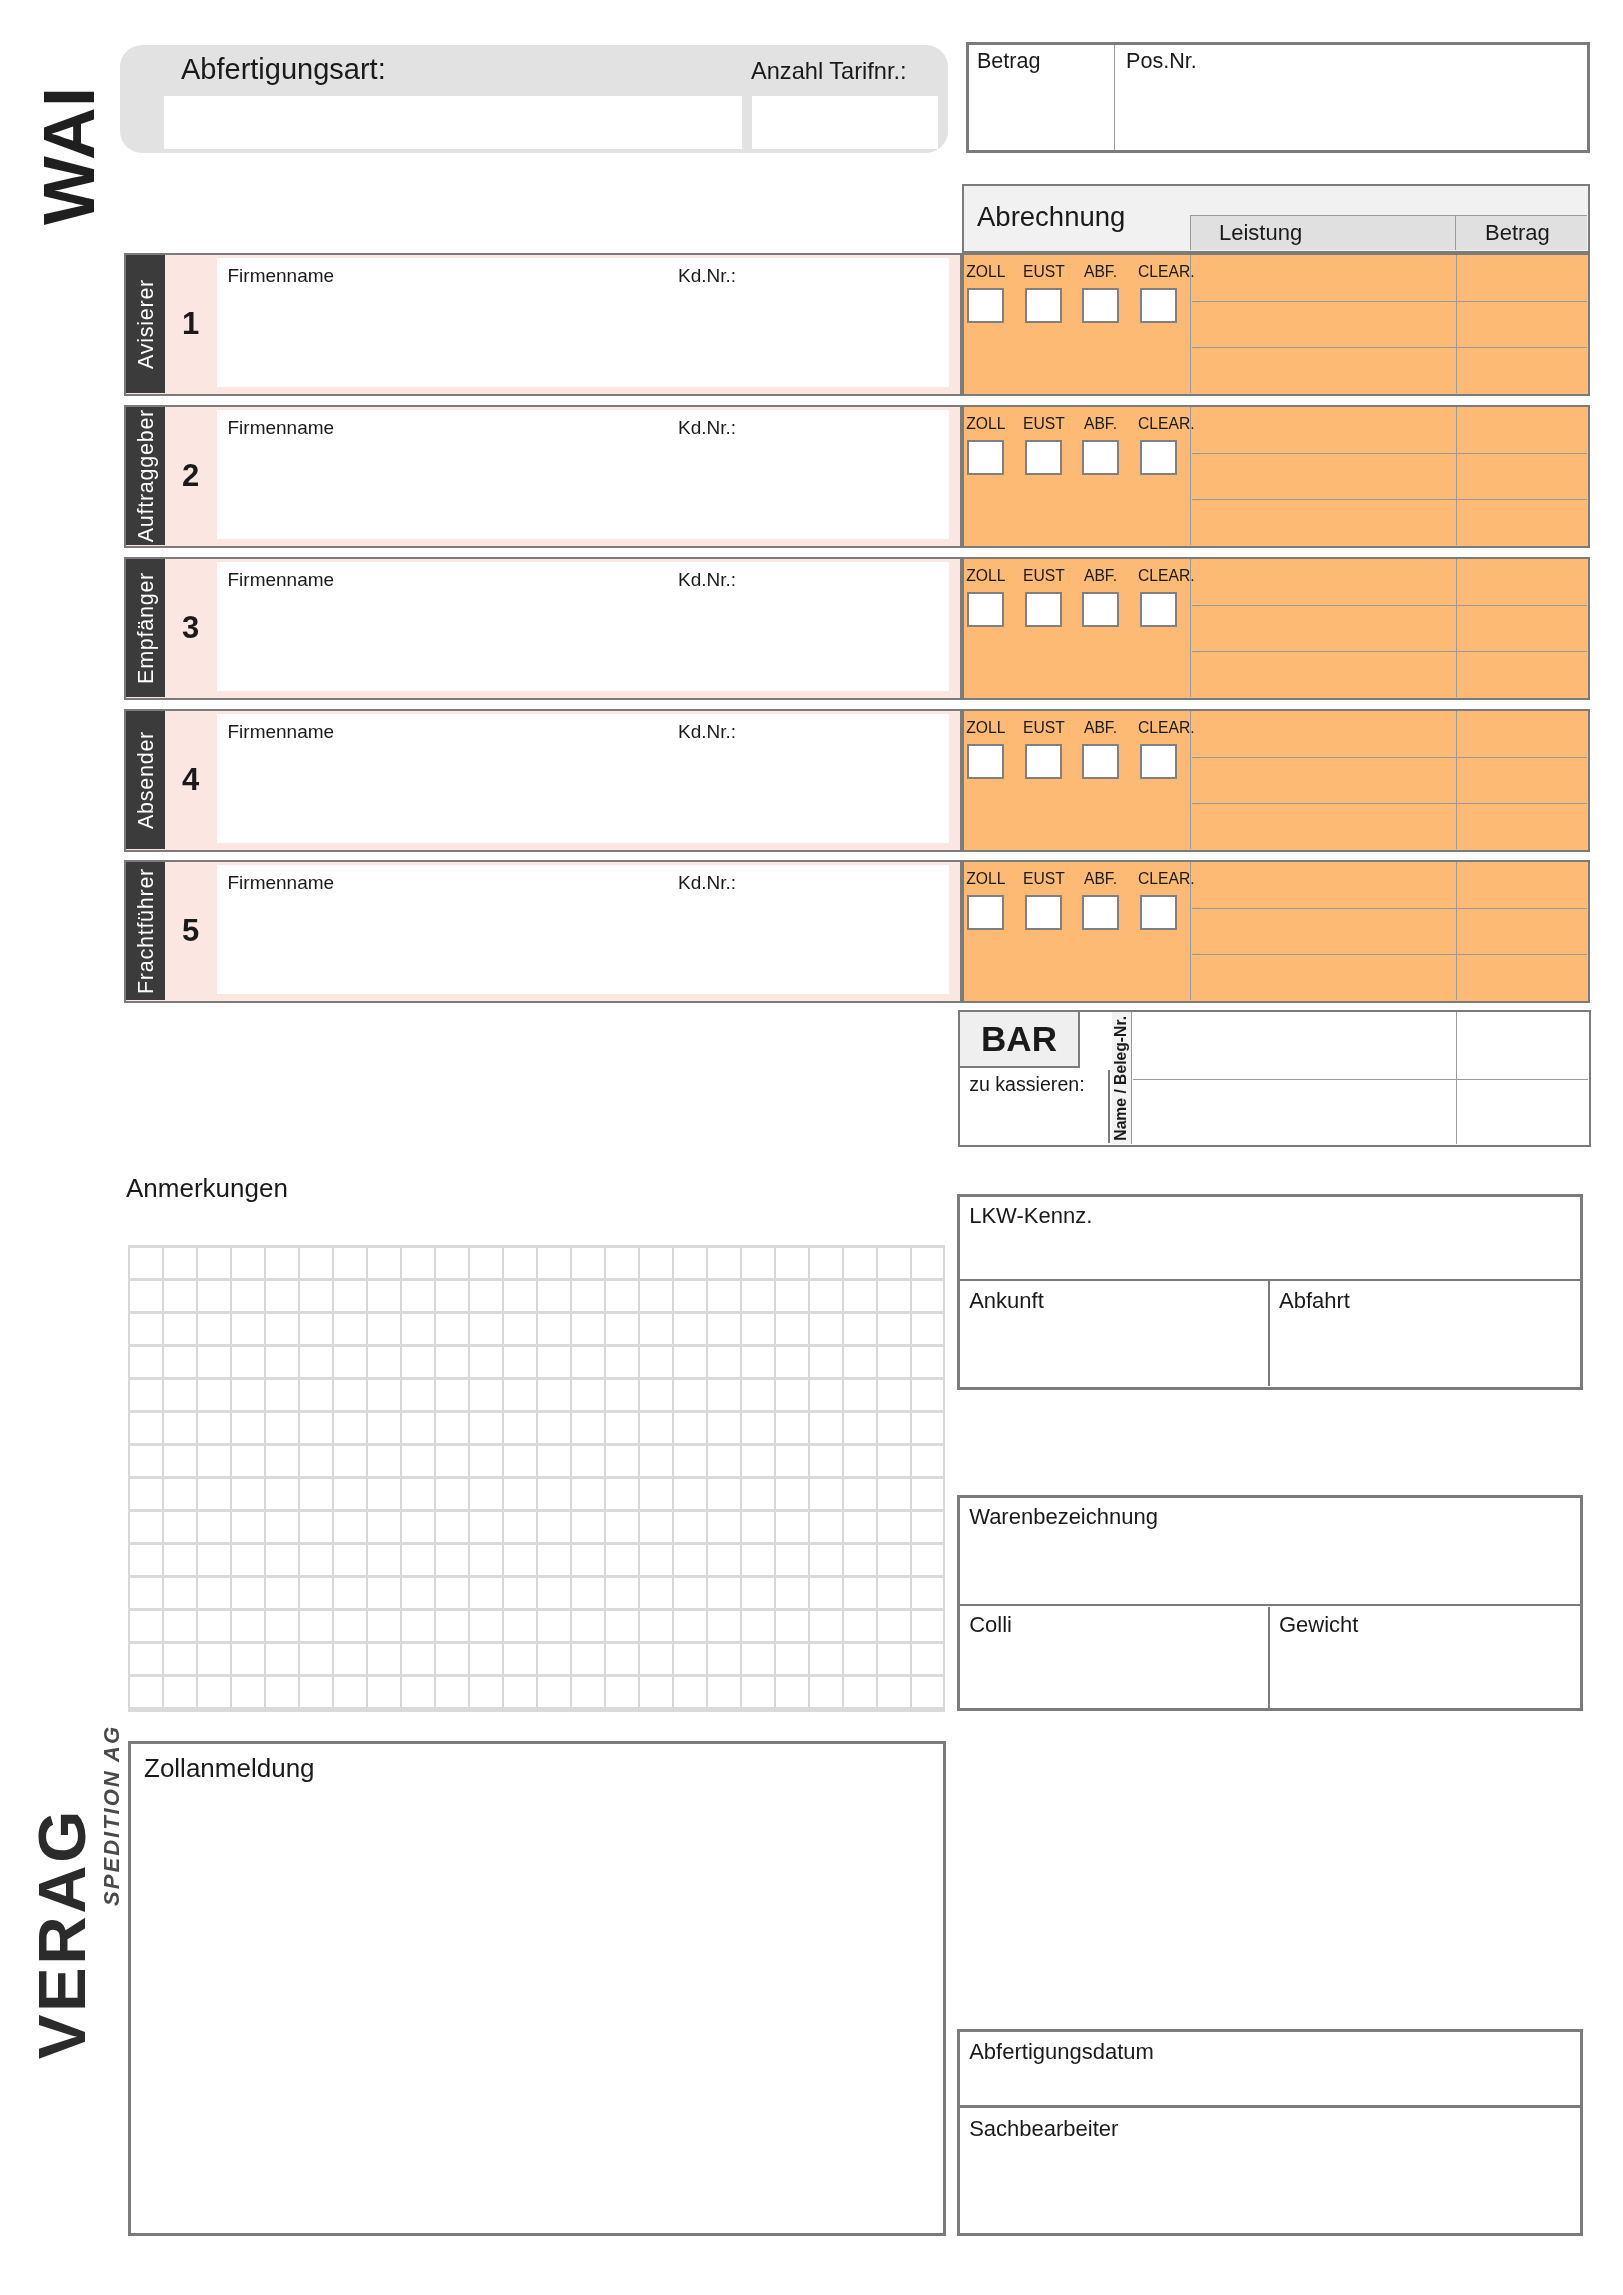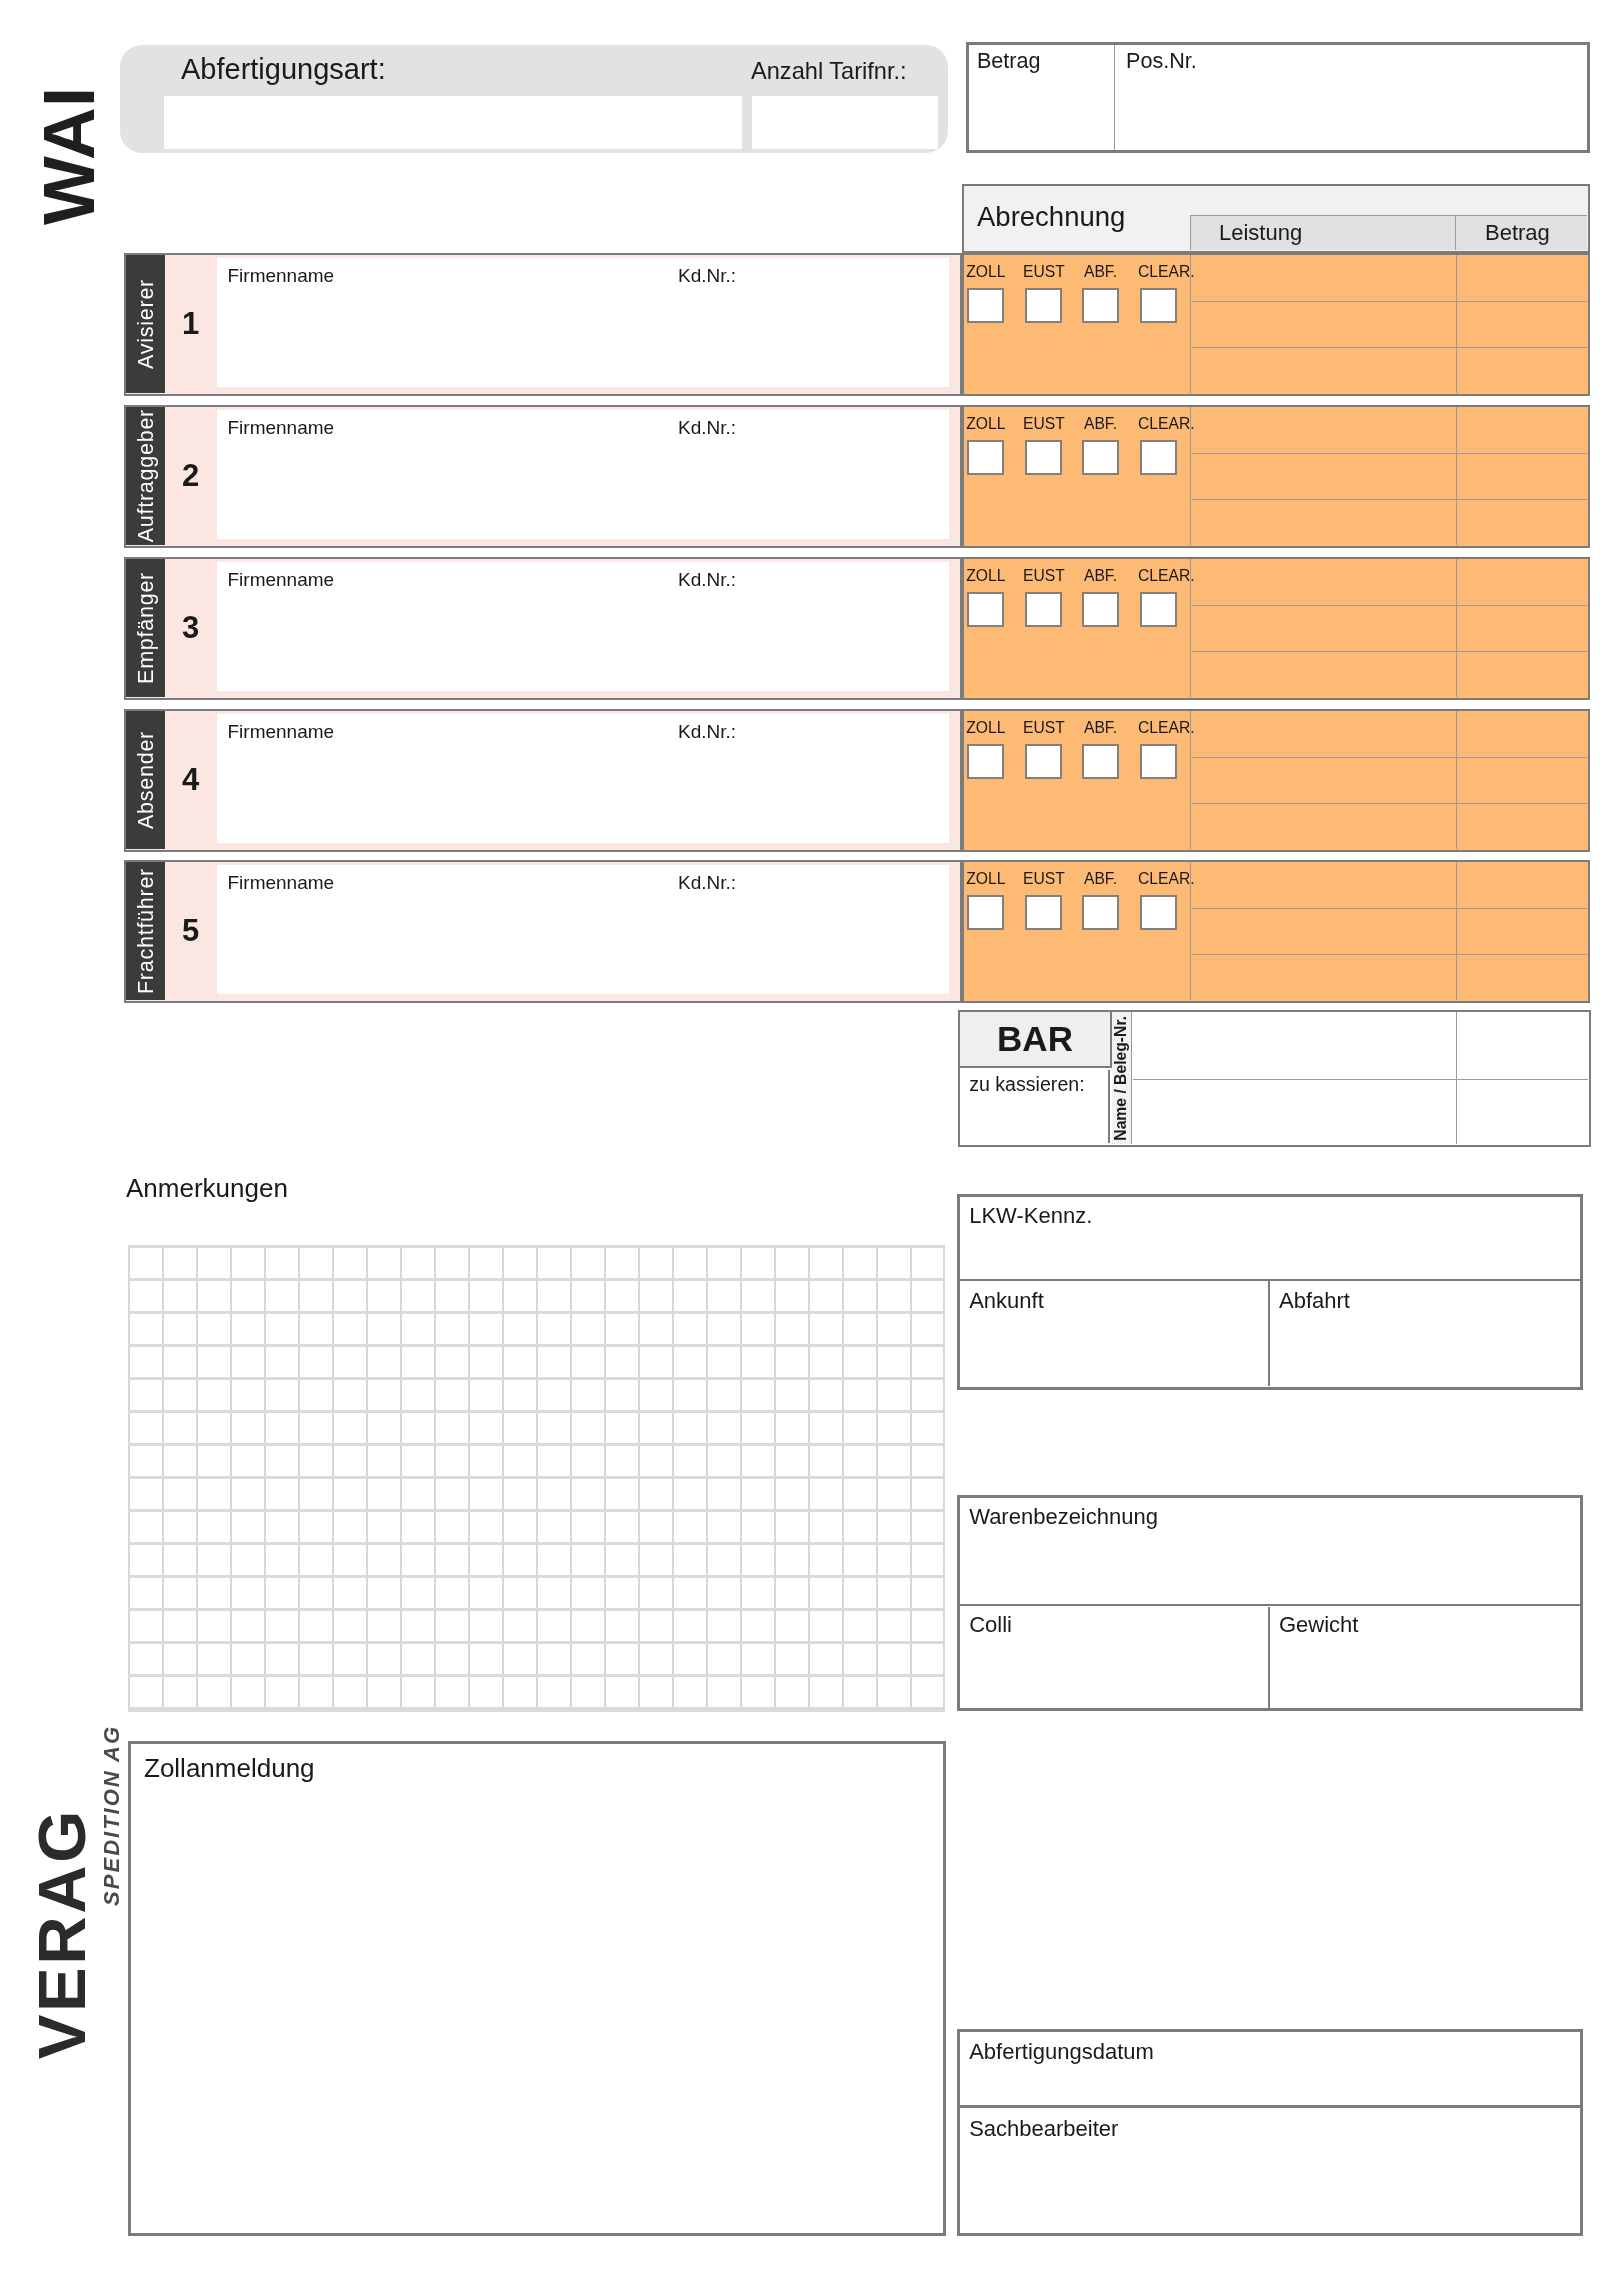--- a/index.html
+++ b/index.html
@@ -265,21 +265,21 @@
     <div class="tvline" style="left:492px;top:0;height:138px;"></div>
     <div class="cell" style="left:228px;top:0;width:264px;height:46px;"></div>
     <div class="cell" style="left:228px;top:46px;width:264px;height:46px;"></div>
     <div class="cell" style="left:228px;top:92px;width:264px;height:46px;"></div>
     <div class="cell" style="left:493px;top:0;width:130px;height:46px;"></div>
     <div class="cell" style="left:493px;top:46px;width:130px;height:46px;"></div>
     <div class="cell" style="left:493px;top:92px;width:130px;height:46px;"></div>
   </div>
 
   <div class="abs hbox" style="left:958px;top:1010px;width:633px;height:137px;">
-    <div class="abs" style="left:0;top:0;width:152px;height:56px;background:#efefef;border-bottom:2.6px solid #7b7b7b;border-right:2.6px solid #7b7b7b;">
+    <div class="abs" style="left:0;top:0;width:120px;height:56px;background:#efefef;border-bottom:2.6px solid #7b7b7b;border-right:2.6px solid #7b7b7b;">
       <div class="flexc" style="width:100%;height:100%;font-size:35px;font-weight:bold;">BAR</div>
     </div>
     <div class="abs" style="left:0;top:58px;width:150px;height:73px;background:#ffffff;border-right:2.6px solid #7b7b7b;">
       <div class="lbl" style="left:9.2px;top:3.9px;font-size:19.6px;">zu kassieren:</div>
     </div>
     <div class="abs flexc" style="left:152px;top:0;width:19.6px;height:132px;background:#f2f2f2;border-right:1.3px solid #9a9a9a;">
       <span class="vtext" style="font-size:15.7px;font-weight:bold;">Name / Beleg-Nr.</span>
     </div>
     <div class="tline" style="left:173px;top:67px;width:455px;"></div>
     <div class="tvline" style="left:496px;top:0;height:132px;"></div>

